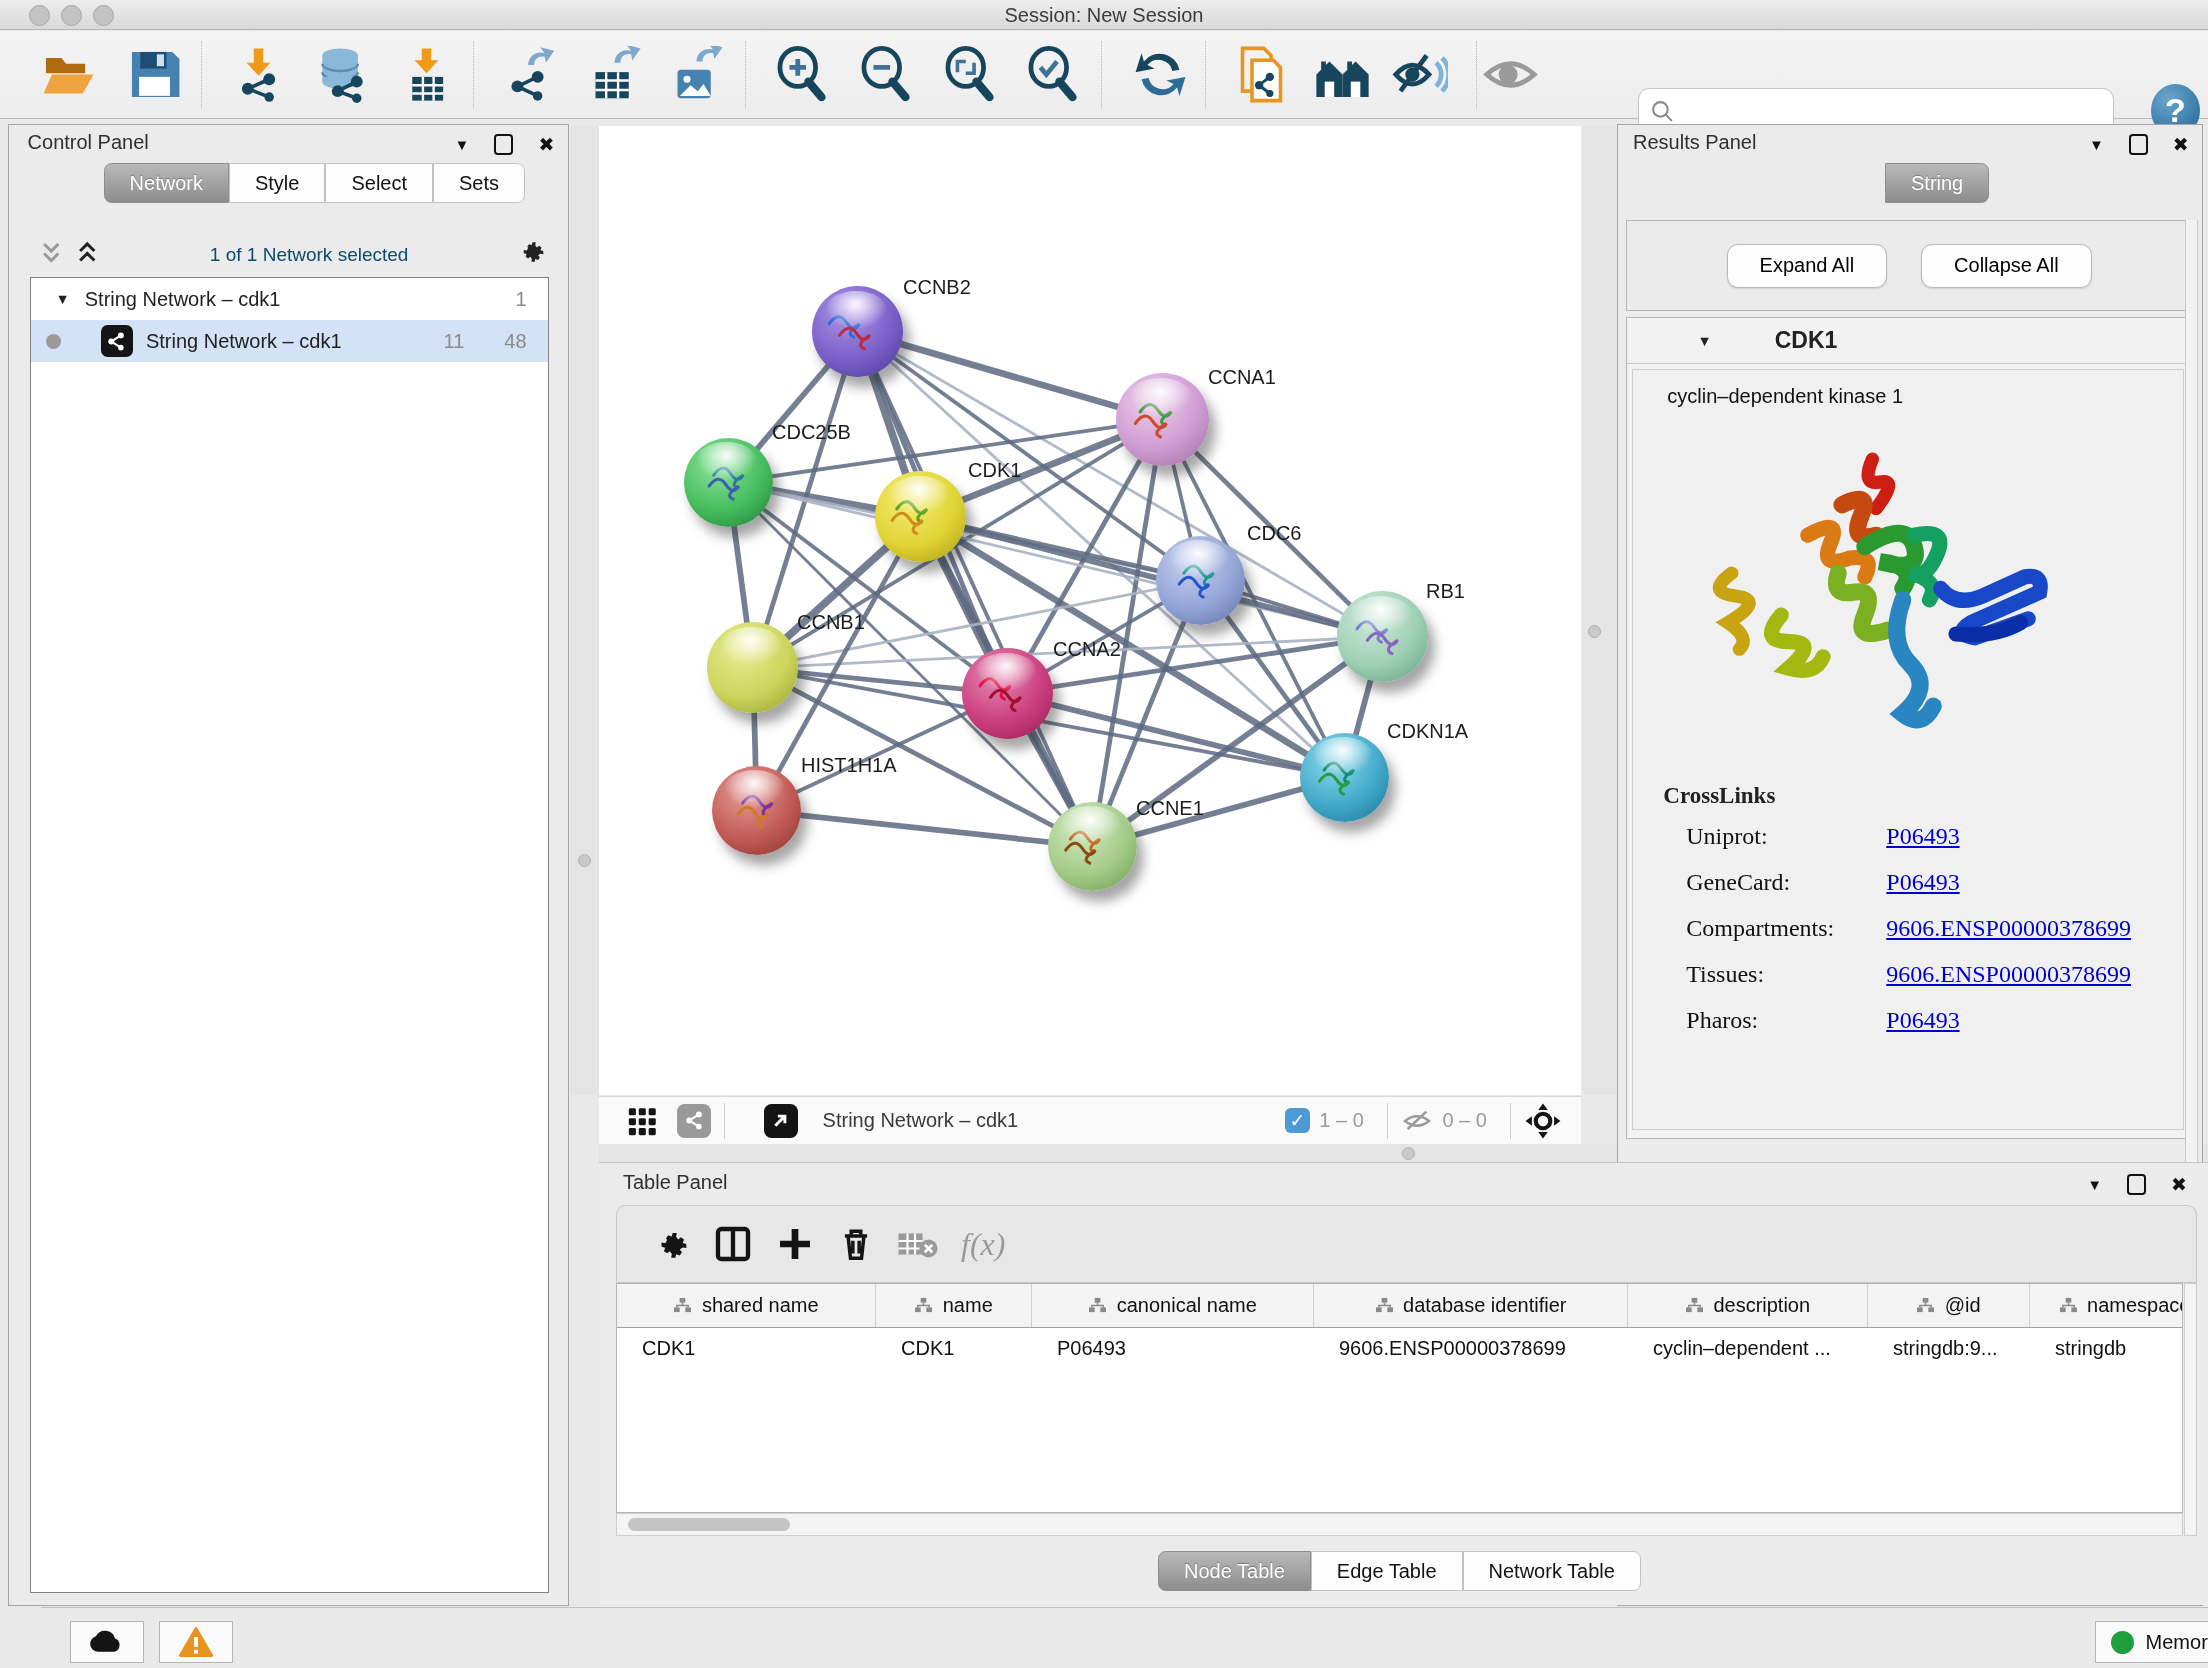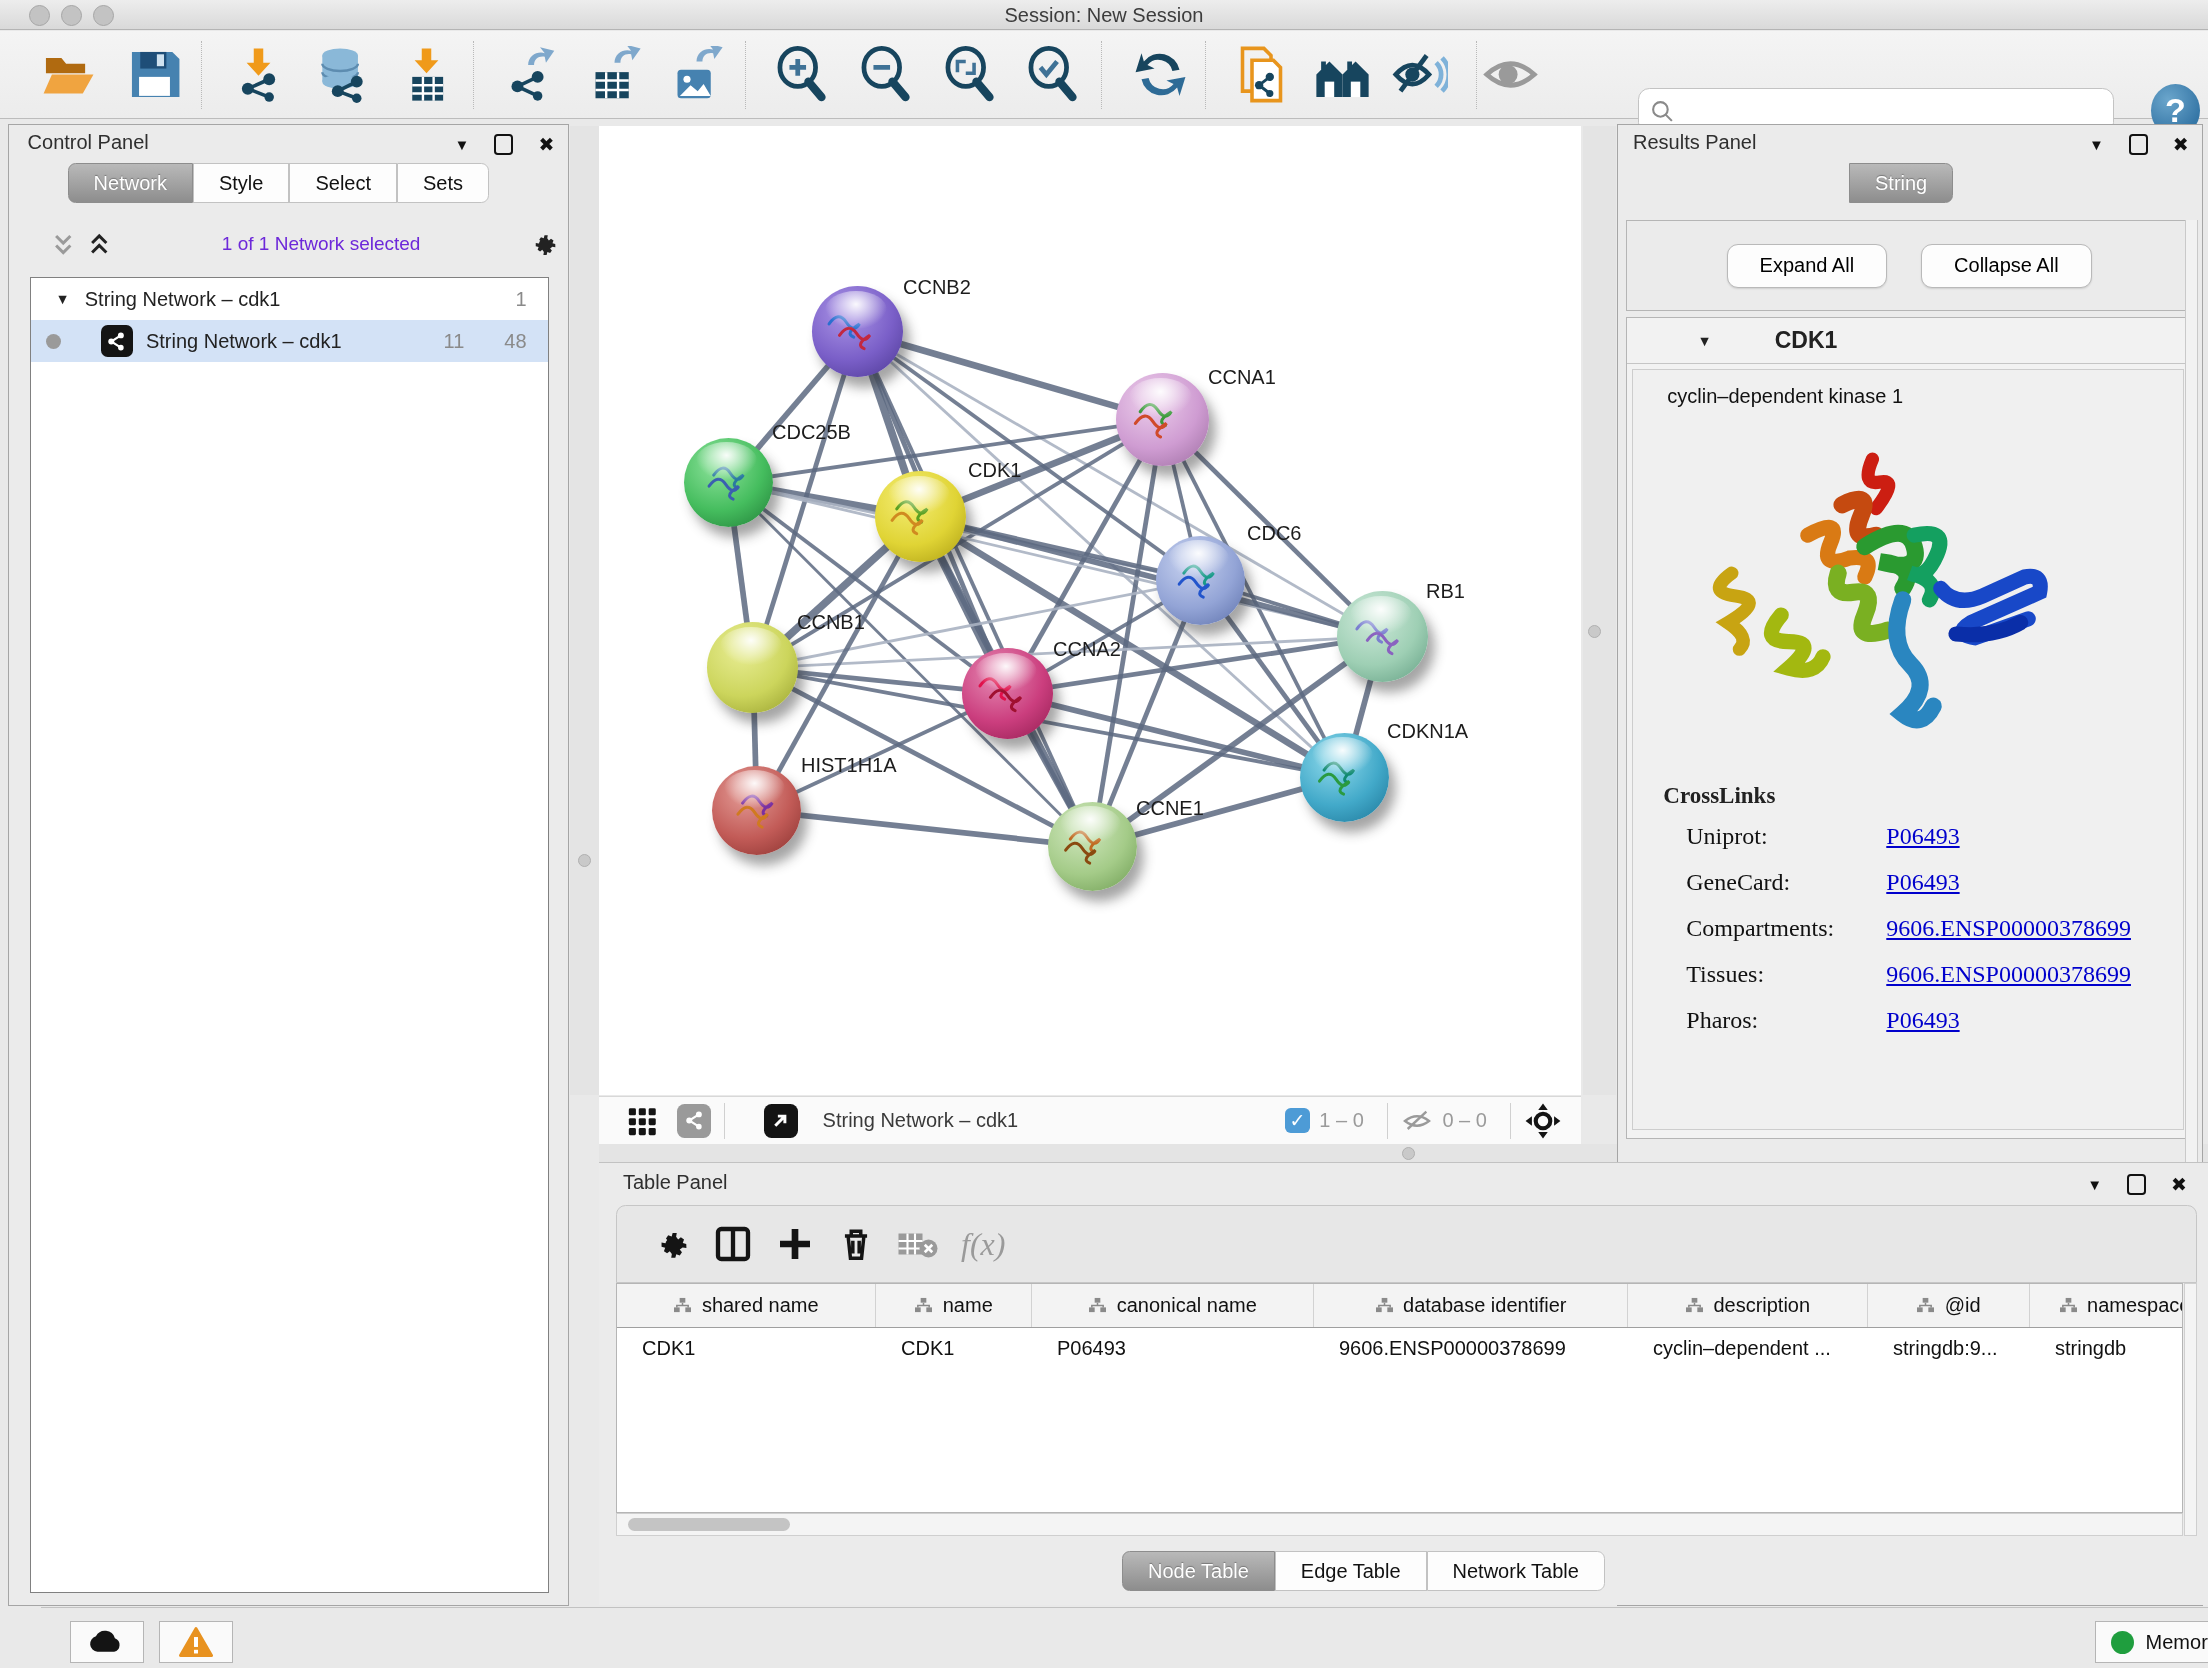--- a/index.html
+++ b/index.html
@@ -24,30 +24,30 @@
   .helpbtn { position:absolute; left:2151px; top:53px; width:49px; height:53px; border-radius:50%;
     background:radial-gradient(circle at 35% 30%, #6ba6cc, #3576a6 70%); color:#fff;
     font-size:34px; font-weight:bold; text-align:center; line-height:53px; }
 
   
   .panel-title { font-size:20px; color:#2f2f2f; }
   .panel-btns { position:absolute; display:flex; gap:25px; align-items:center; font-size:19px; color:#111; }
   .float-glyph { display:inline-block; width:19px; height:21px; border:2.9px solid #111; border-radius:3.8px; }
   .tab { display:inline-block; padding:7.6px 25px; font-size:20px; background:#fdfdfd;
     border:1px solid #c2c2c2; color:#111; }
-  .tab.first { border-radius:7.6px 0 0 7.6px; }
+  .tab.first { border-radius:7.6px 0 0 7.6px;margin-left:36px; }
   .tab.last { border-radius:0 7.6px 7.6px 0; }
   .tab.sel { background:linear-gradient(#b9b9b9,#8d8d8d); color:#fff; text-shadow:0 -1px 1px #777; border-color:#8d8d8d; }
 
   
   .cpanel { position:absolute; left:7.6px; top:124px; width:561px; height:1482px;
     background:#ebebeb; border:1px solid #a5a5a5; }
   .cp-tabs { position:absolute; left:59px; top:38px; }
-  .cp-subrow { position:absolute; left:12px; top:97px; width:100%; height:44px;
-    display:flex; align-items:center; font-size:19px; color:#6d28d9; }
+  .cp-subrow { position:absolute; left:0; top:97px; width:100%; height:44px;
+    display:flex; align-items:flex-end; font-size:19px; color:#0c4a6e; }
   .treebox { position:absolute; left:21px; top:152px; width:519px; height:1316px;
     background:#fff; border:1px solid #808080; }
   .tree-row { position:relative; height:42px; display:flex; align-items:center; font-size:20px; }
   .tree-row.sel { background:#d3e2f6; }
   .share-badge { width:32px; height:32px; border-radius:6.7px; background:#141414; display:inline-flex;
     align-items:center; justify-content:center; }
   .counts { margin-left:auto; color:#8a8a8a; display:flex; gap:40px; padding-right:21px; }
 
   
   .canvas { position:absolute; left:599px; top:126px; width:982px; height:969px; background:#fff; }

